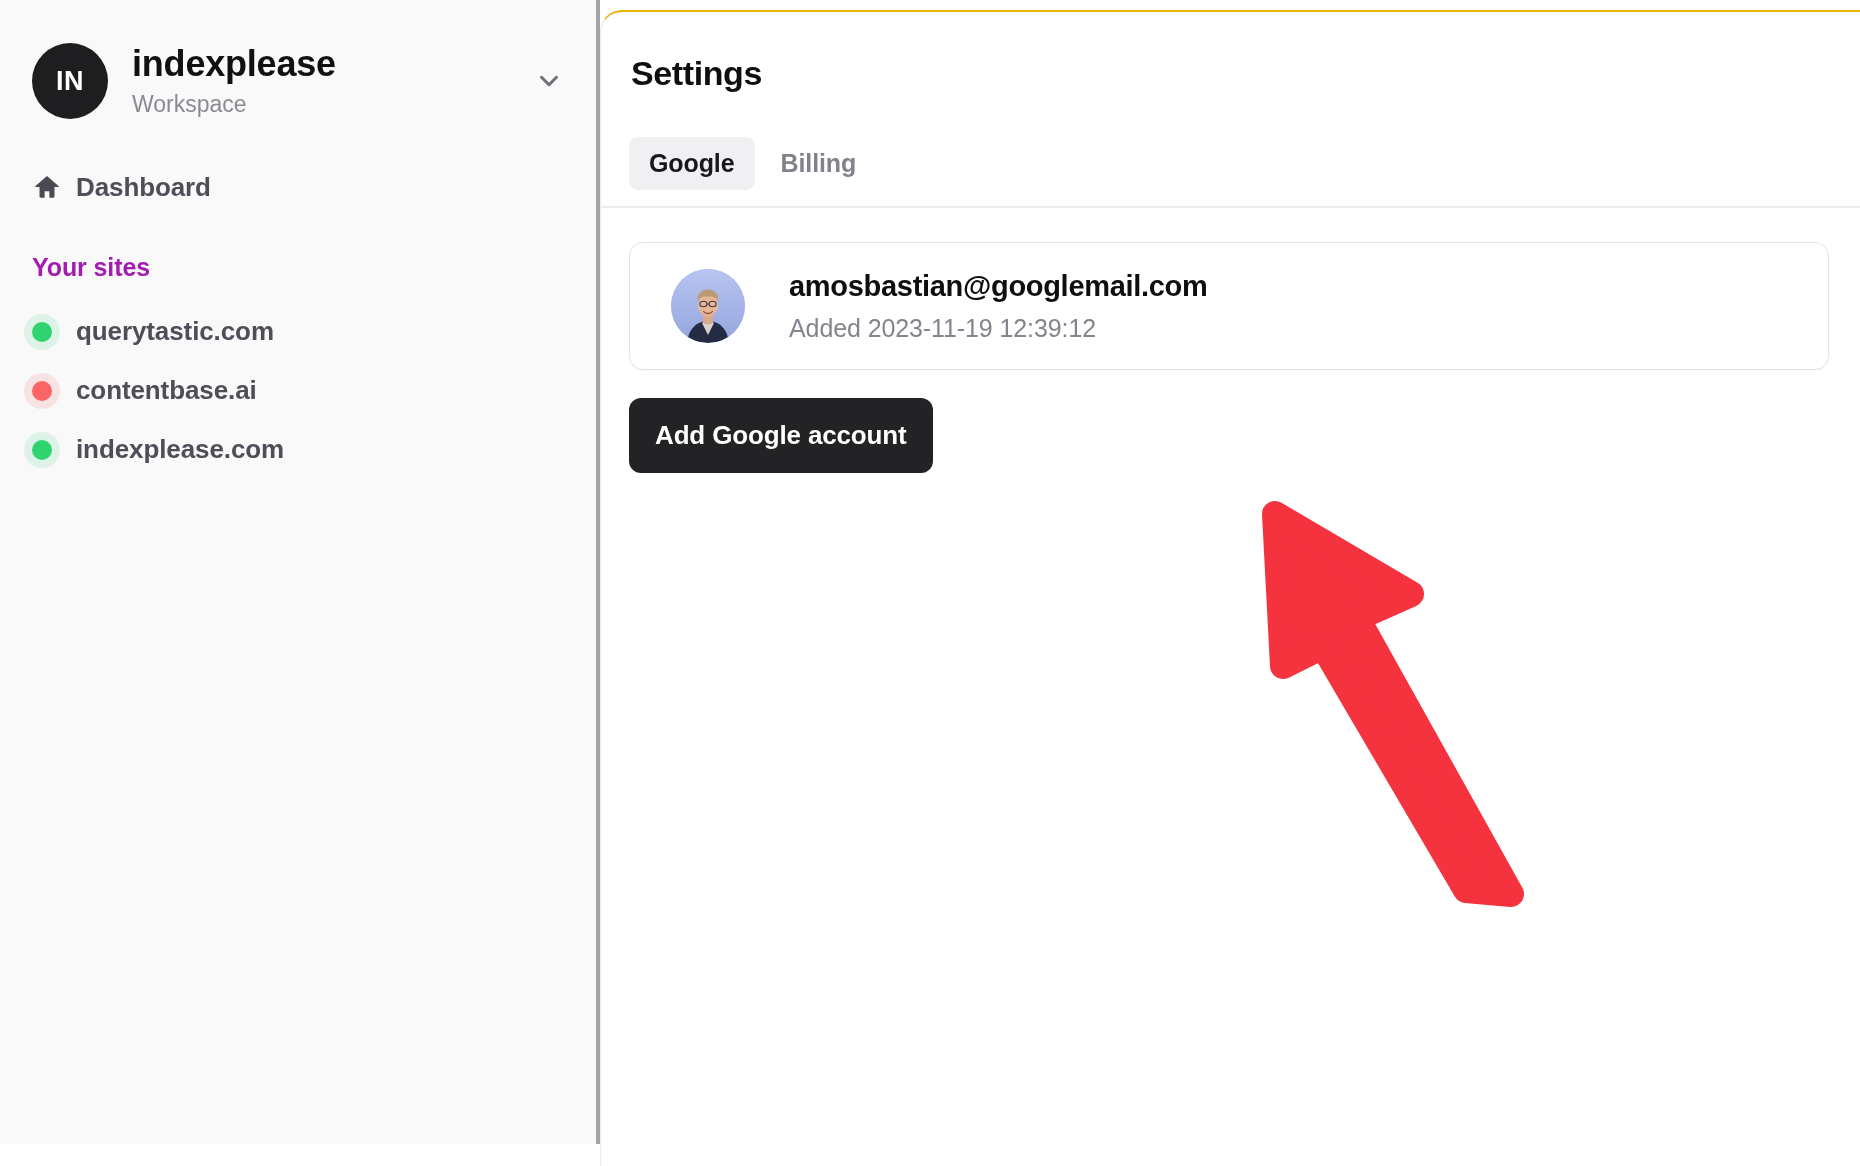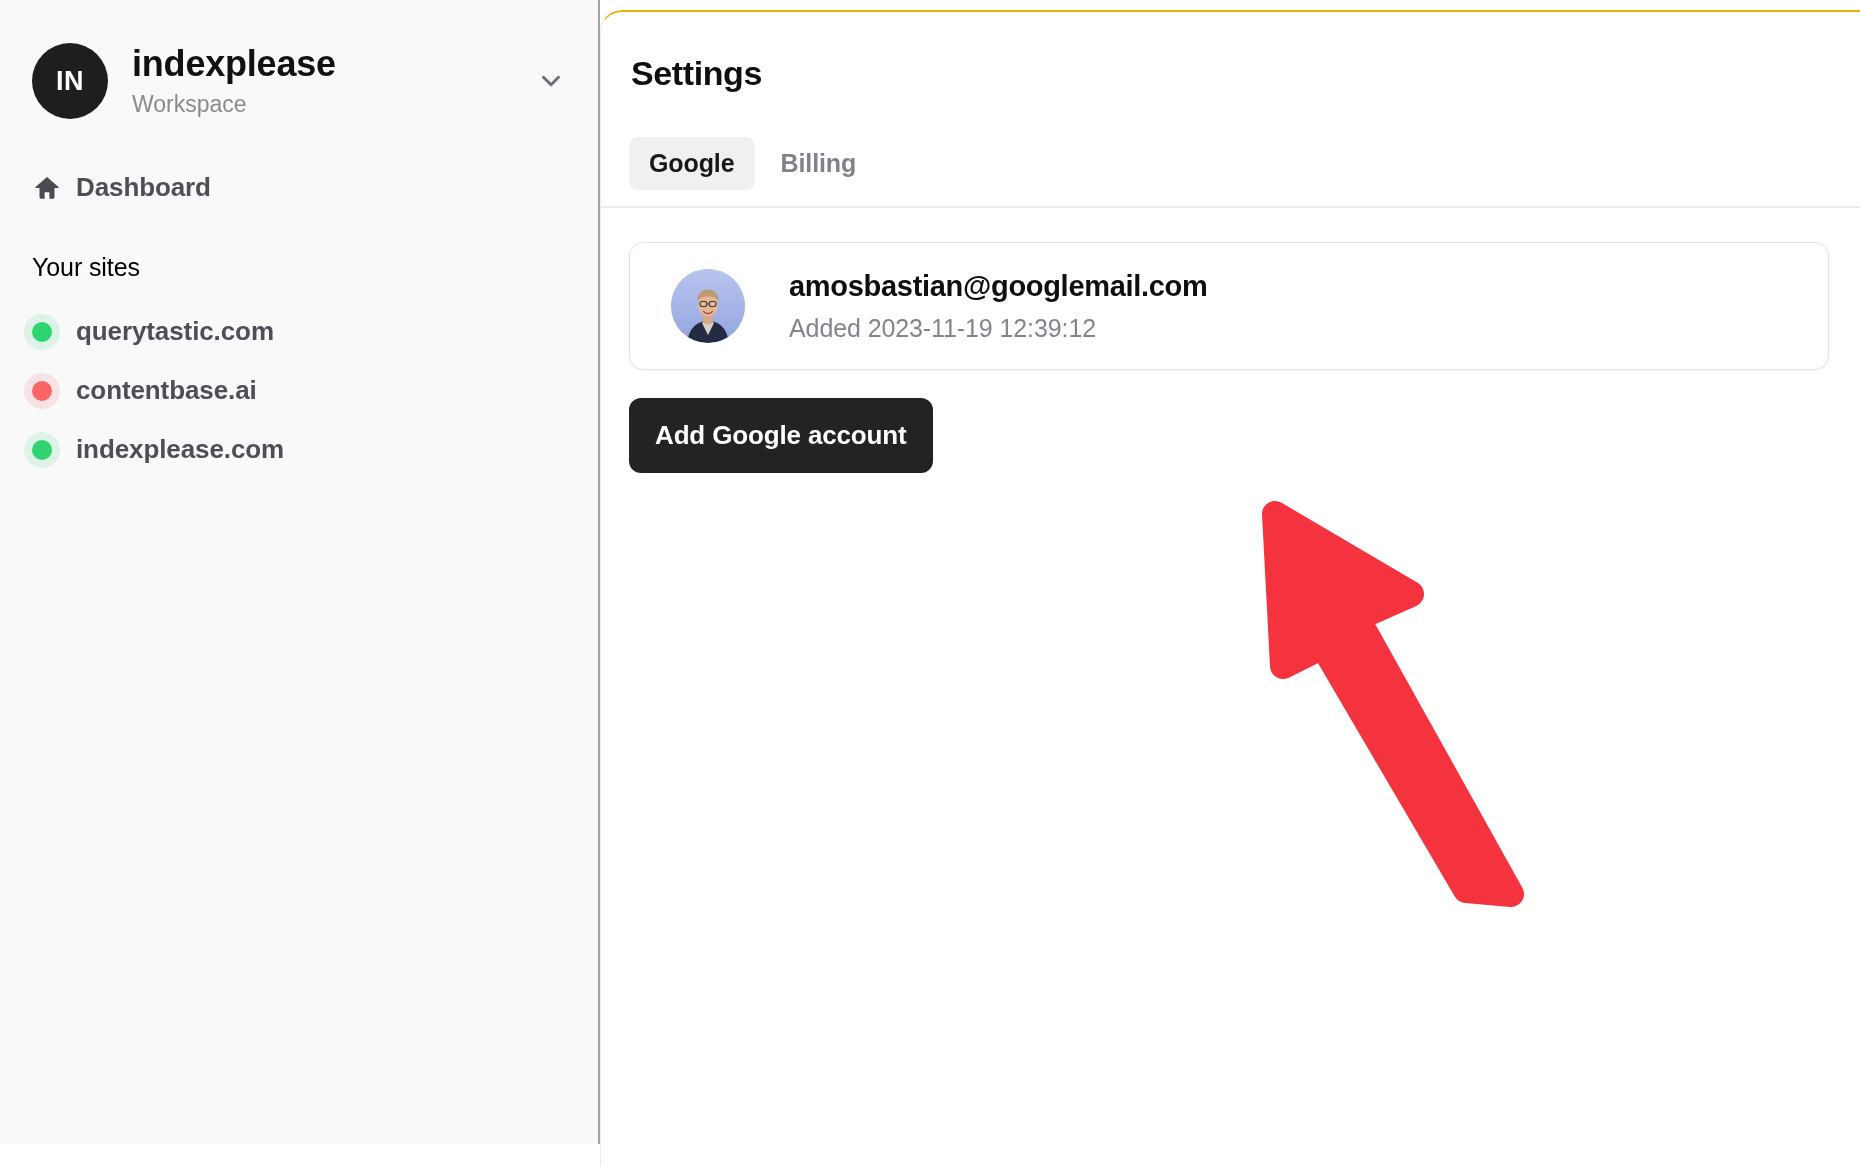--- a/index.html
+++ b/index.html
@@ -8,21 +8,21 @@
     background:#ffffff;
     font-family:"Liberation Sans", sans-serif;
     overflow:hidden;
   }
   .app { display:flex; width:1860px; height:1166px; position:relative; }
 
   
   .sidebar {
     width:600px; height:1144px;
     background:#f9f9fa;
-    border-right:2px solid #a3a3a3;
+    border-right:4px solid #a3a3a3;
     flex:0 0 600px;
     position:relative;
   }
   .ws-header {
     display:flex; align-items:center;
     padding:30px 28px 0 32px;
     height:132px;
   }
   .ws-avatar {
     width:76px; height:76px; border-radius:50%;
@@ -40,38 +40,39 @@
     font-size:23px; color:#8a8a92; line-height:1.3;
     margin-top:4px;
   }
   .ws-chev {
     flex:0 0 auto; padding-right:4px;
     display:flex; align-items:center; color:#6f6f78;
   }
 
   .nav { padding:0 24px; margin-top:30px; }
   .nav-item {
-    display:flex; align-items:center;
+    display:flex; align-items:flex-start;
     padding:10px 8px; border-radius:10px;
     cursor:pointer;
   }
   .nav-icon {
     width:44px; flex:0 0 44px; display:flex;
     align-items:center; justify-content:flex-start;
     color:#4a4a52;
   }
   .nav-label {
     font-size:26px; font-weight:700; color:#4e4e57;
     letter-spacing:-0.1px;
   }
 
   .section-title {
-    font-size:25px; color:#000000;
+    font-size:25px; color:#a21caf;
     padding:0 32px; margin-top:40px; margin-bottom:6px;
     letter-spacing:-0.1px;
+    font-weight:bold;
   }
 
   .sites { padding:0 24px; margin-top:20px; }
   .site-item {
     display:flex; align-items:center;
     padding:14px 8px; border-radius:10px; cursor:pointer;
   }
   .site-dot-wrap {
     width:44px; flex:0 0 44px;
     display:flex; align-items:center; justify-content:flex-start;

